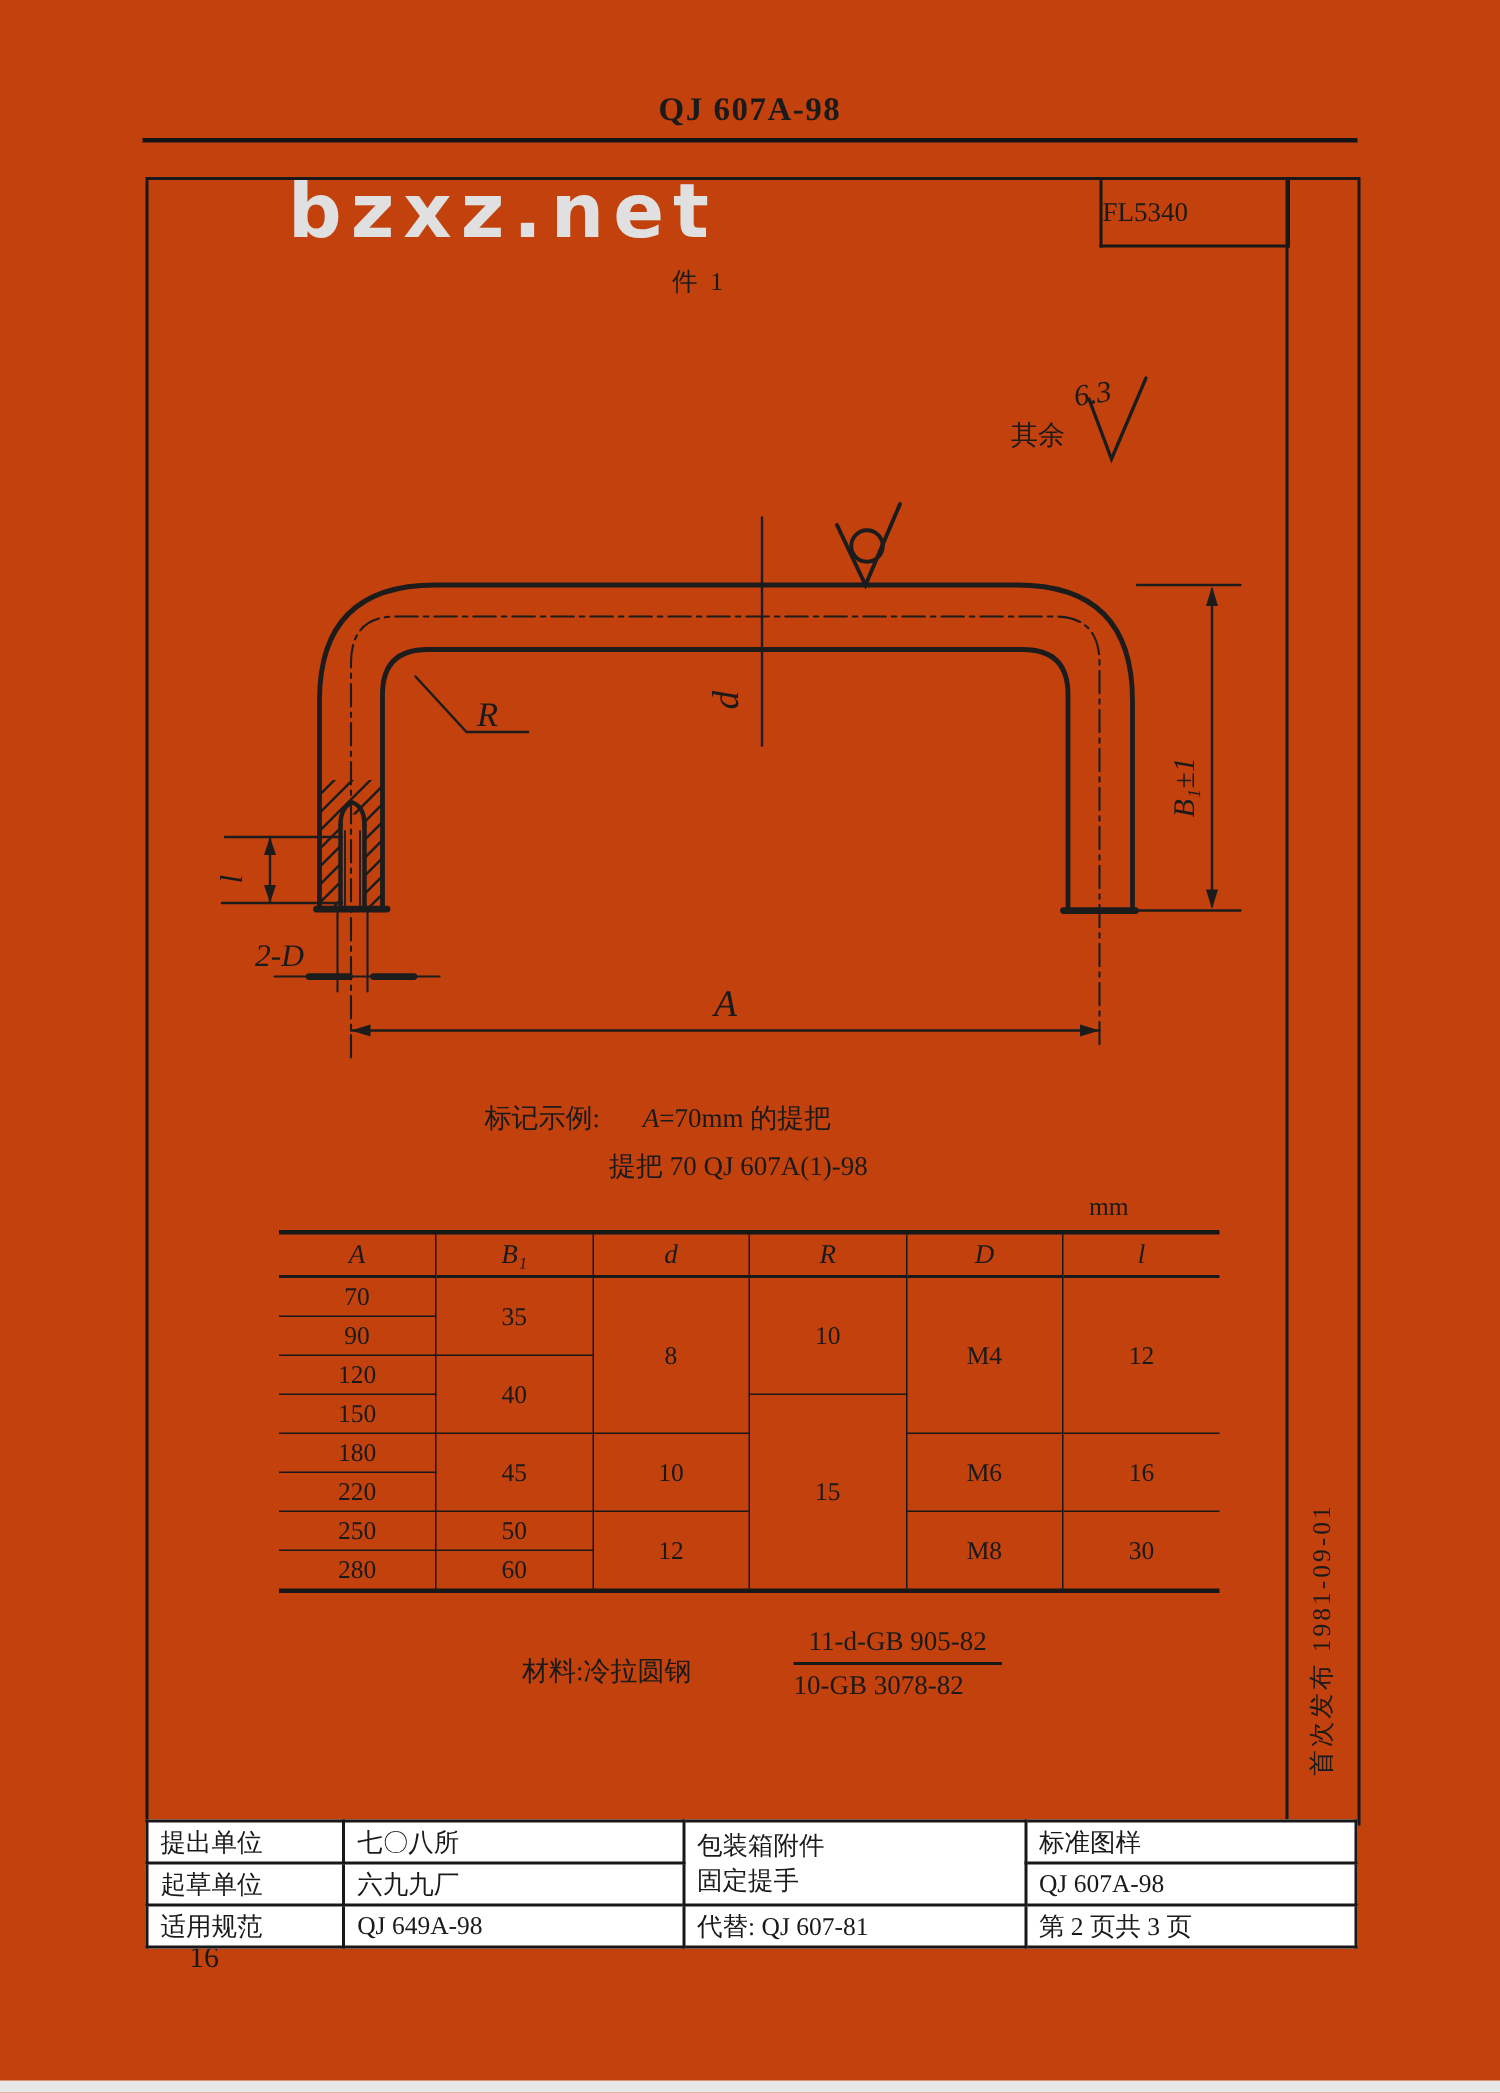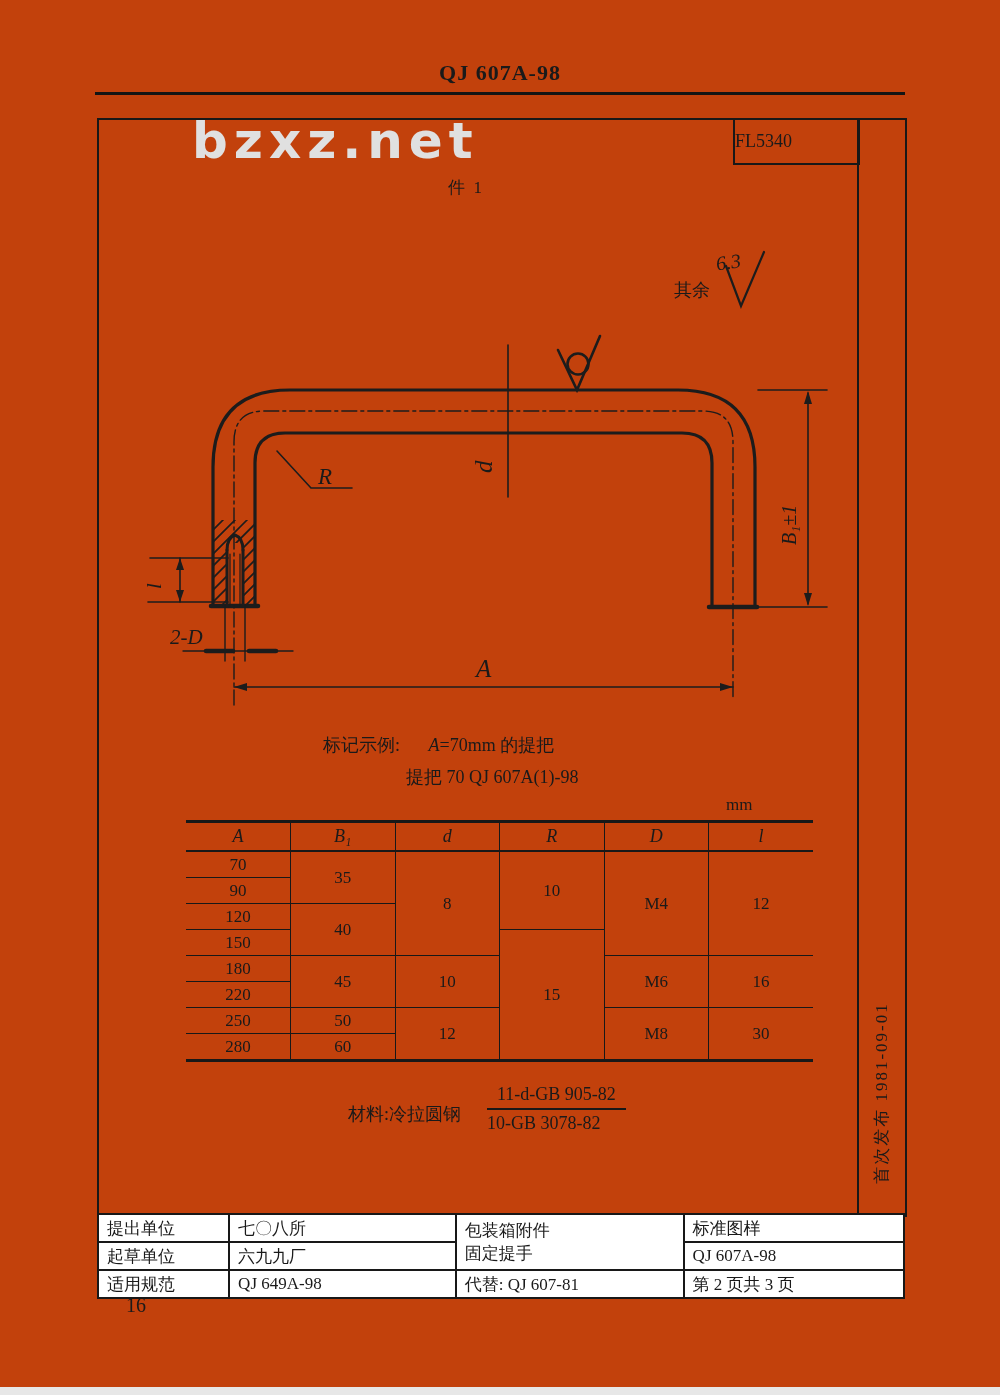--- a/index.html
+++ b/index.html
@@ -22,21 +22,21 @@
   .mm-label{left:726px;top:795px;font-size:17px;z-index:3;}
   table.spec{position:absolute;left:186px;top:820px;width:627px;border-collapse:collapse;
              table-layout:fixed;font-size:17px;z-index:3;border-top:3px solid #181818;border-bottom:3px solid #181818;}
   table.spec th, table.spec td{border-left:1.6px solid #181818;border-right:1.6px solid #181818;
              text-align:center;padding:0;height:25px;background:transparent;font-weight:normal;}
   table.spec th{font-style:italic;height:27px;border-bottom:2px solid #181818;font-size:18px;}
   table.spec th:first-child, table.spec td:first-child{border-left:none;}
   table.spec th:last-child, table.spec td:last-child{border-right:none;}
   table.spec td.hb{border-bottom:1.6px solid #181818;}
   .material{left:348px;top:1084px;display:flex;align-items:center;z-index:3;}
-  .mat-label{font-size:18px;margin-right:26px;padding-top:10px;}
+  .mat-label{font-size:18px;margin-right:68px;padding-top:10px;}
   .fraction{font-size:18px;}
   .frac-top{padding:0 10px 3px 10px;border-bottom:2px solid #181818;}
   .frac-bottom{padding-top:3px;}
   .release-note{left:881px;top:1093px;transform:translate(-50%,-50%) rotate(-90deg);
                 white-space:nowrap;font-size:17px;letter-spacing:2px;z-index:3;}
   table.footer{position:absolute;left:97px;top:1213px;width:808px;border-collapse:collapse;
                font-size:17px;z-index:5;background:#fff;}
   table.footer td{border:2px solid #181818;text-align:left;height:26px;padding:0 8px;font-family:Liberation Serif, serif;}
   .page-number{left:126px;top:1294px;font-size:20px;z-index:3;}
   .bottom-strip{left:0;top:1387px;width:1000px;height:8px;background:#e7e7e7;z-index:6;}

